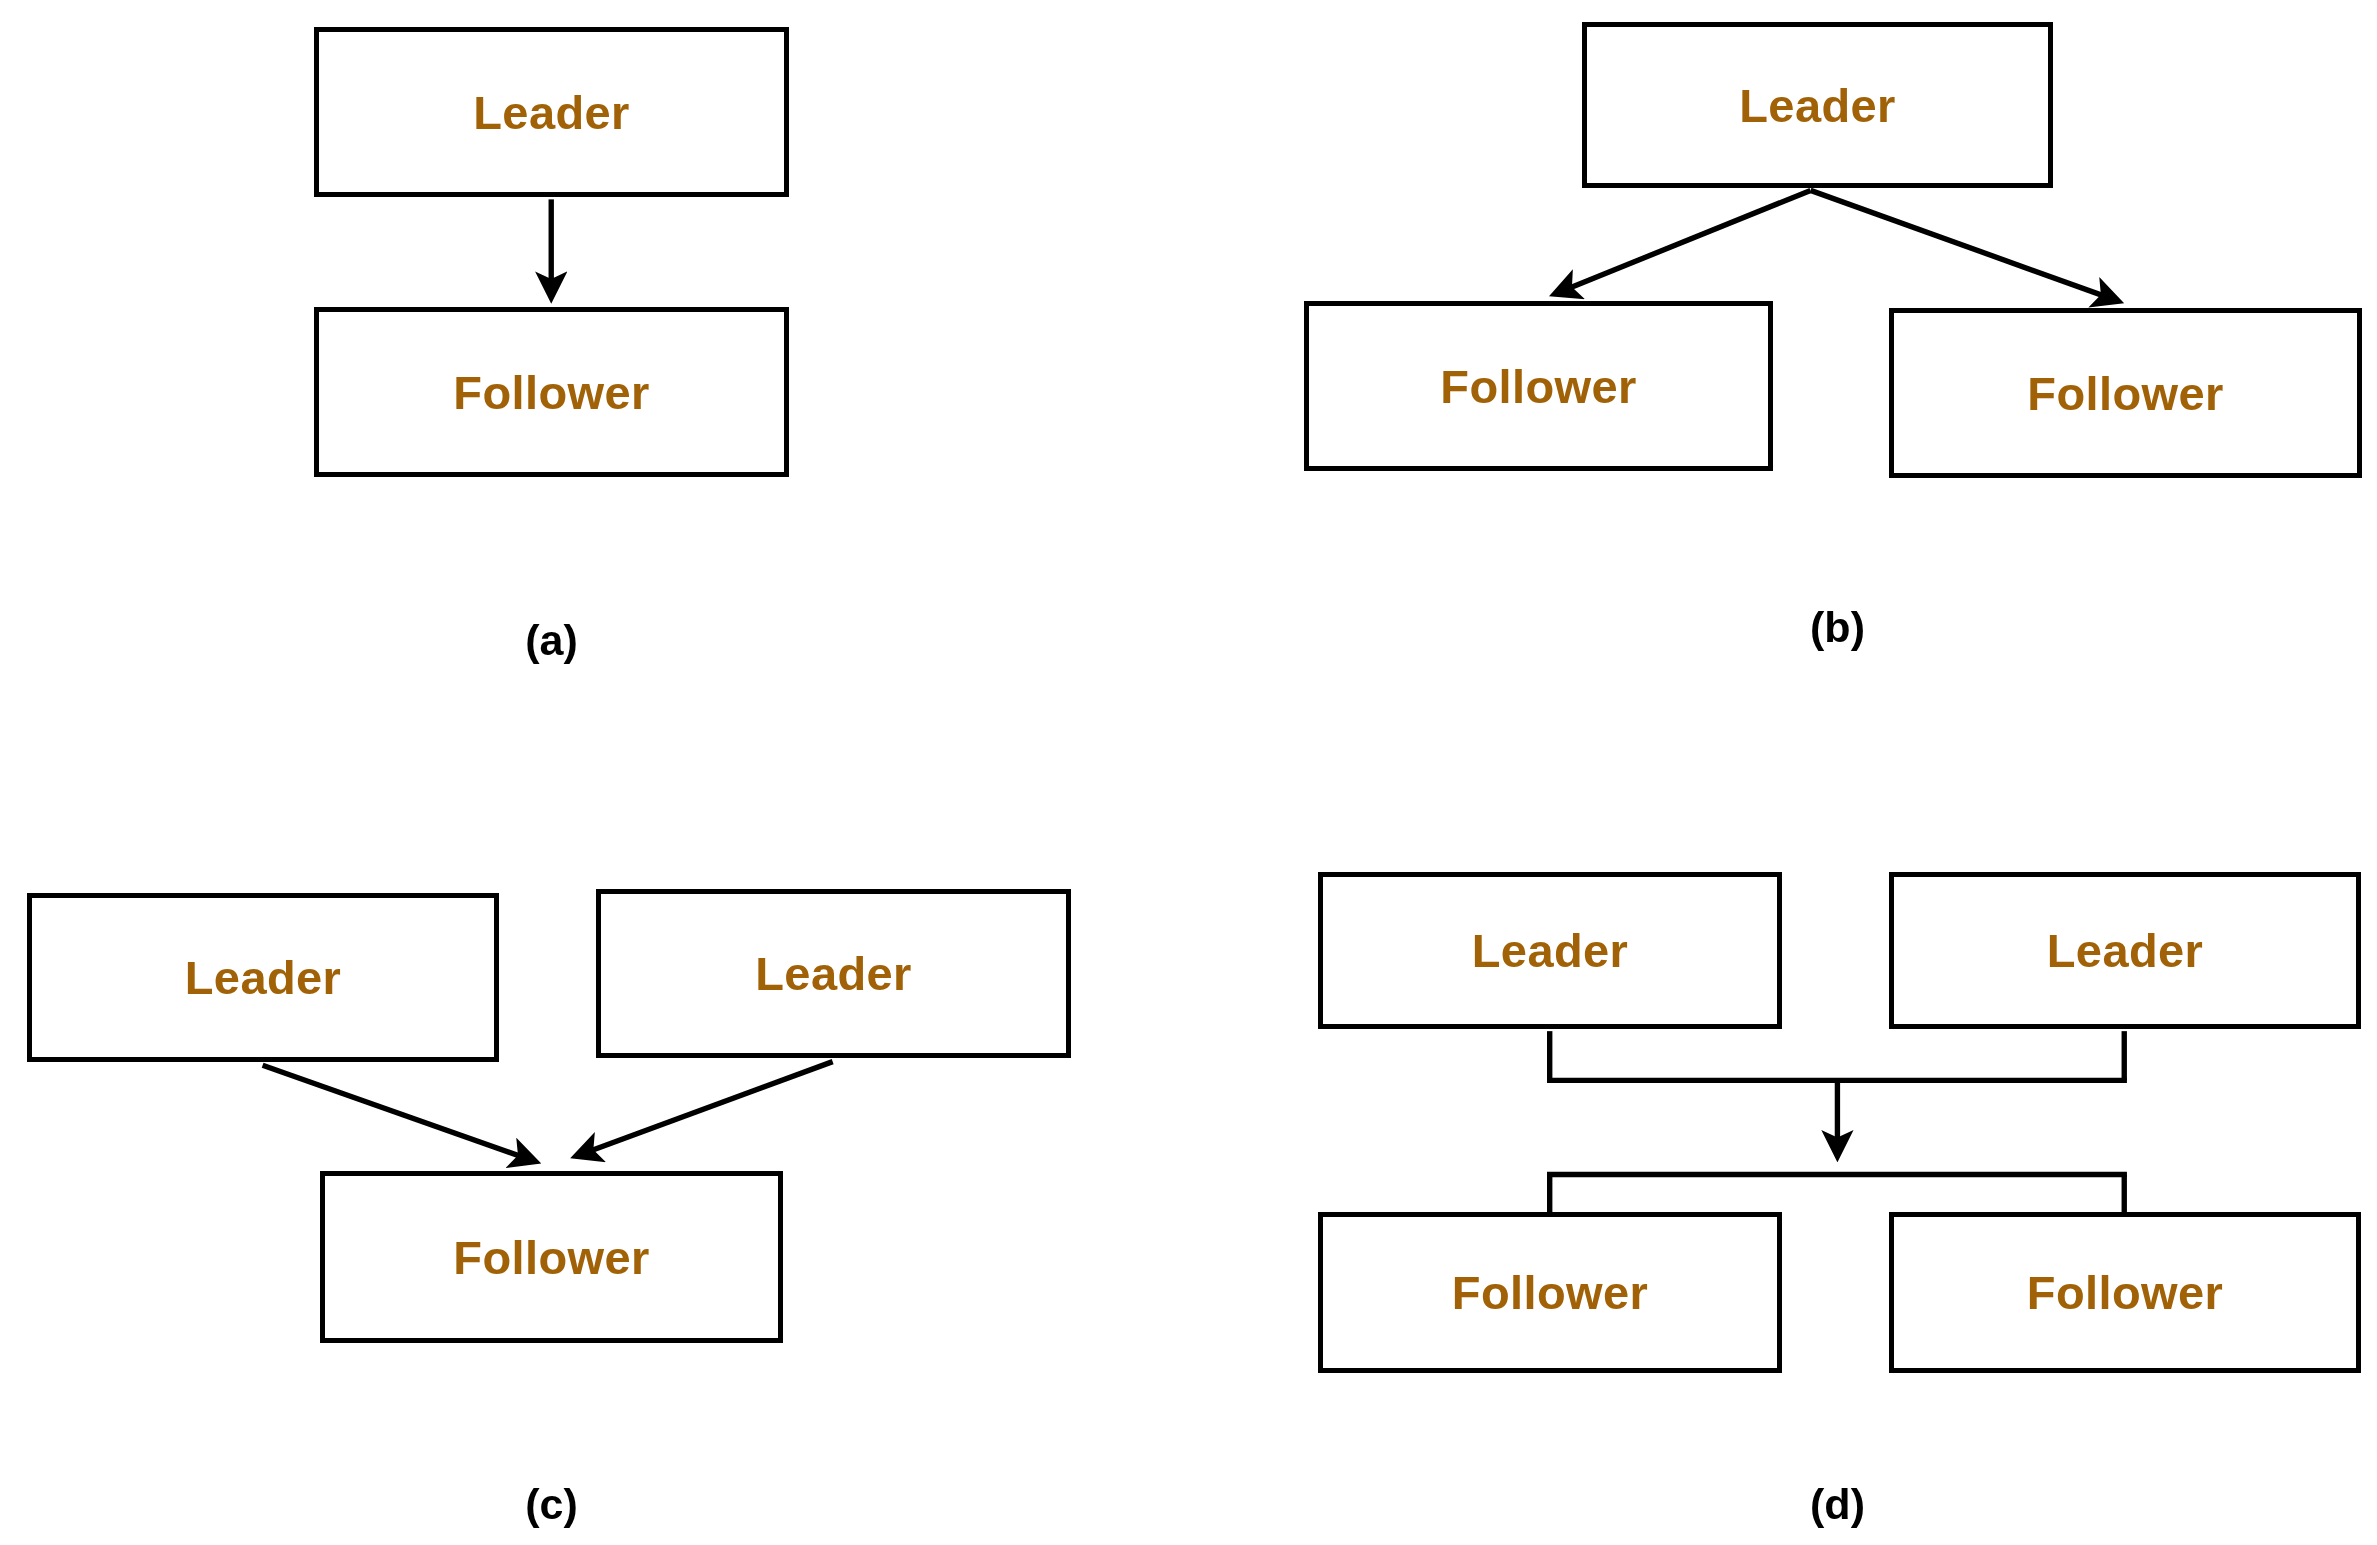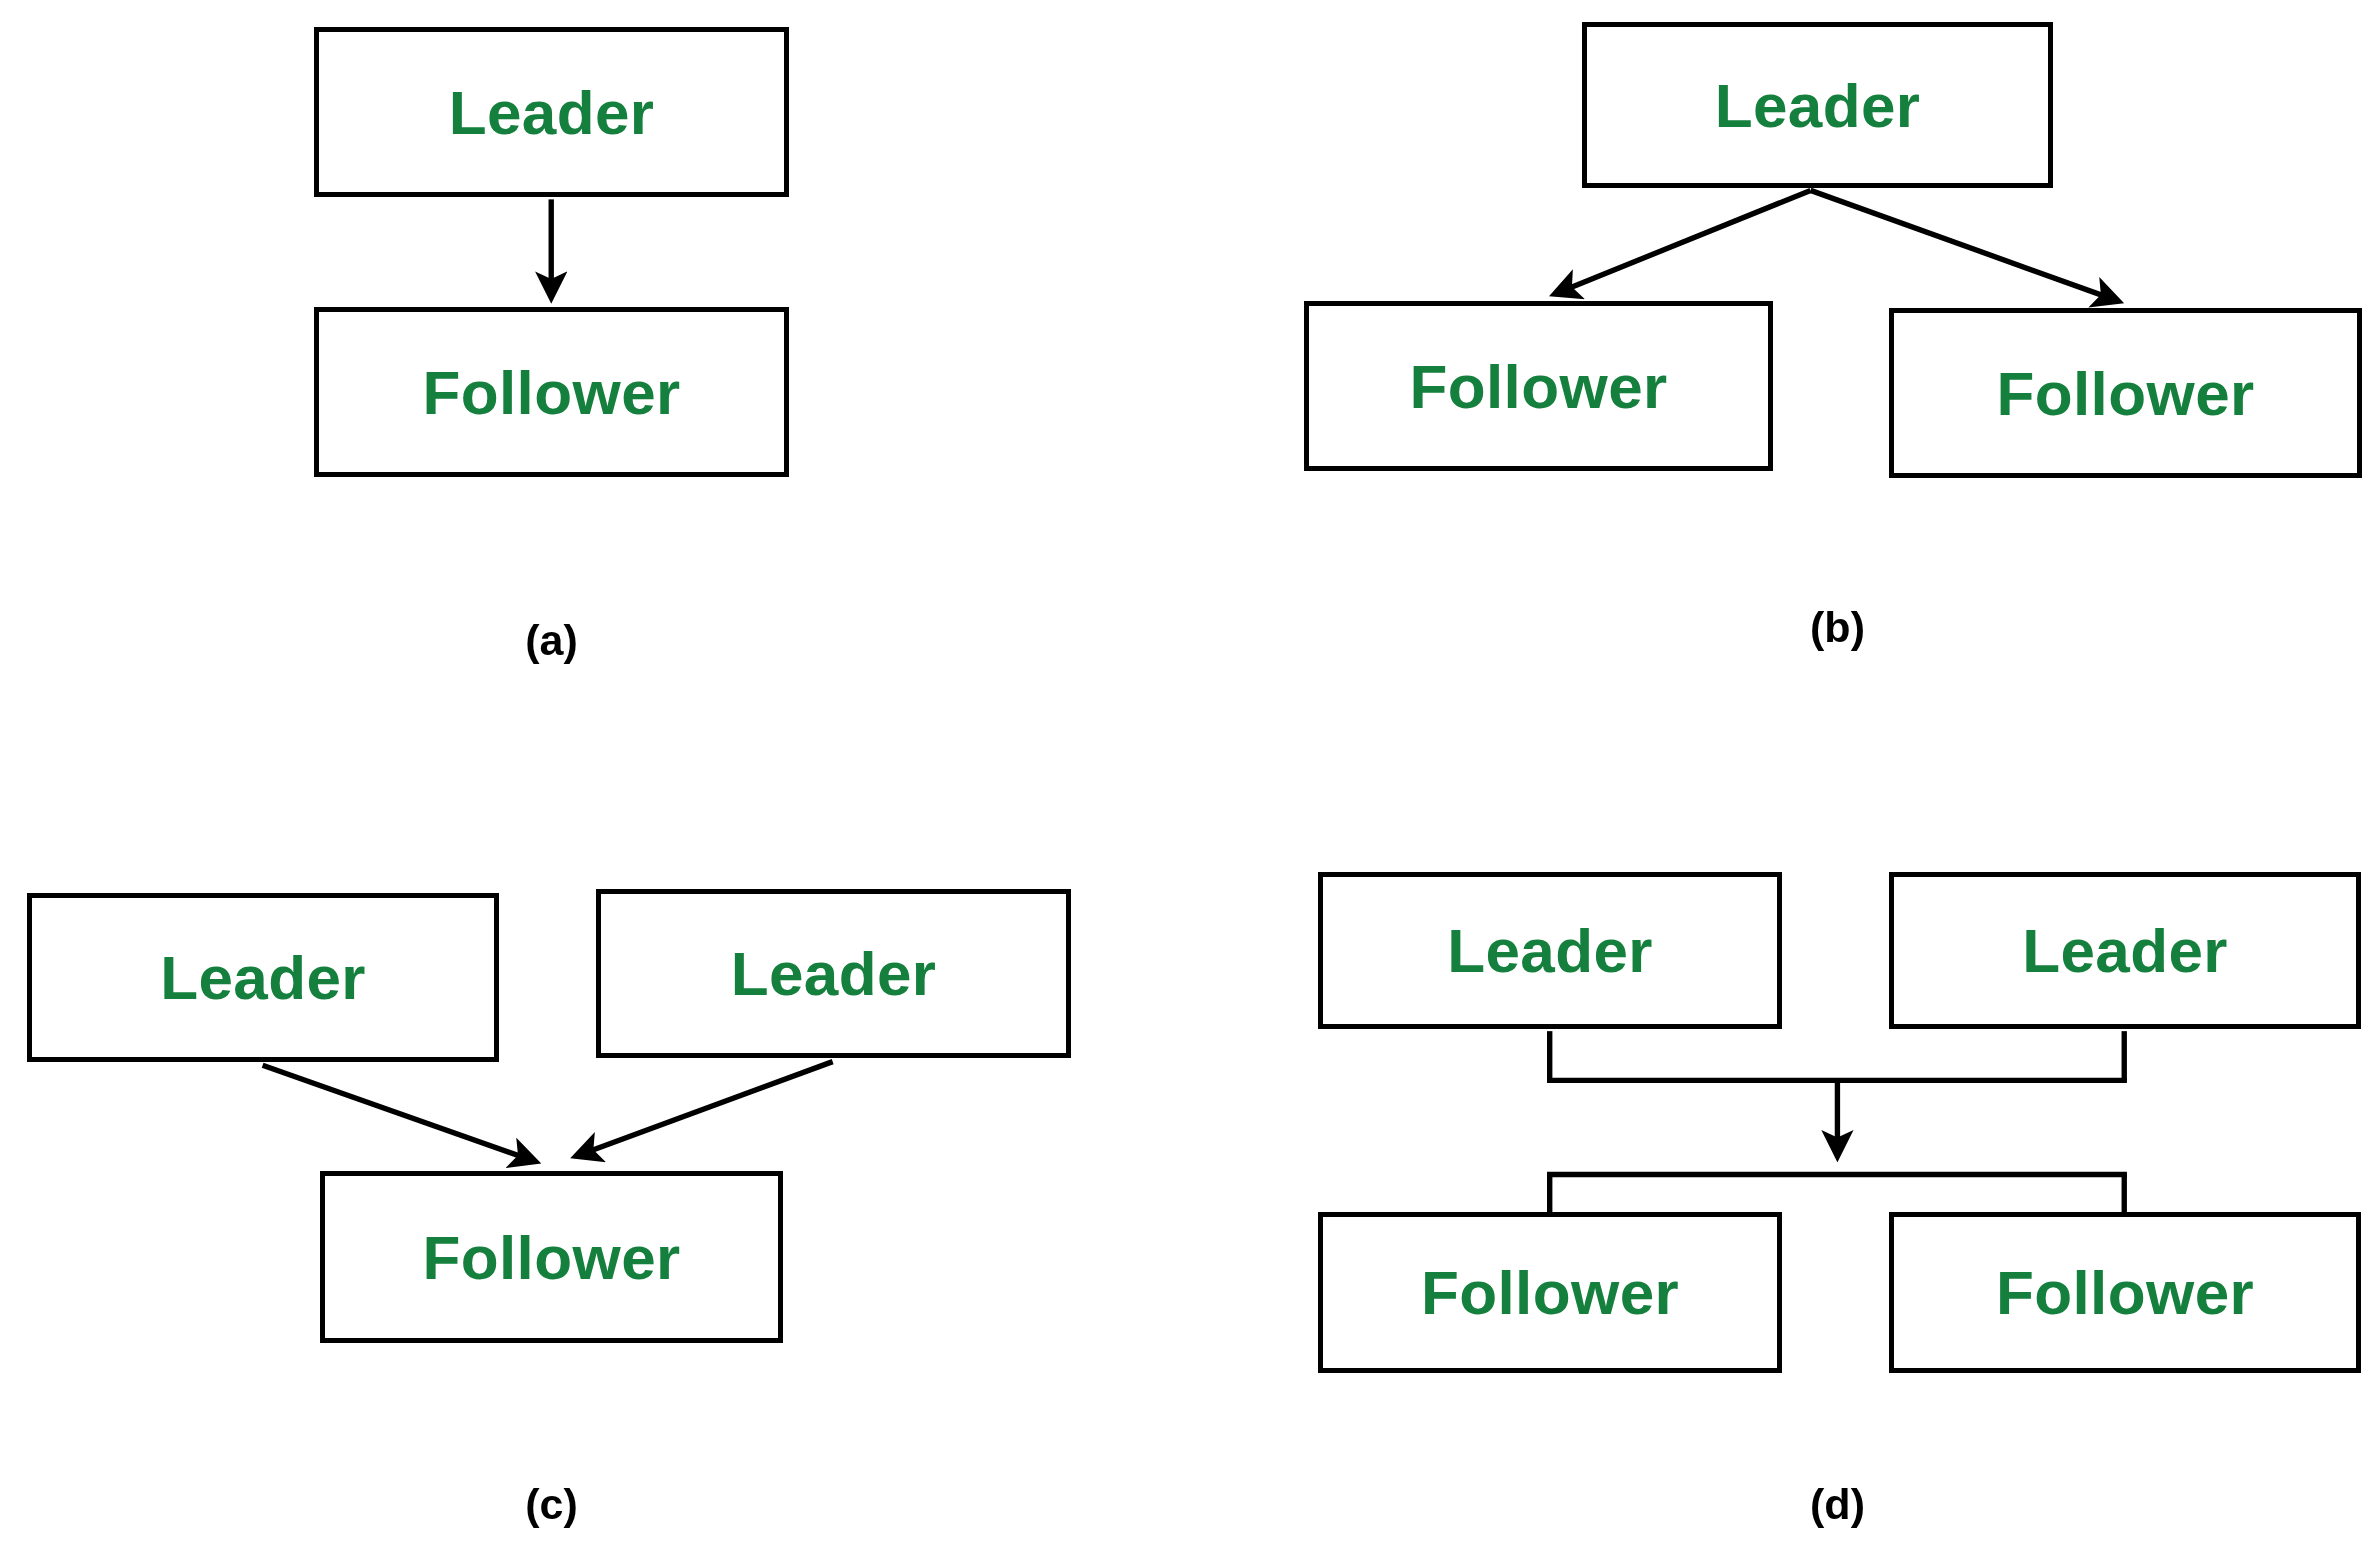--- a/index.html
+++ b/index.html
@@ -22,23 +22,23 @@
     pointer-events: none;
   }
   .node {
     position: absolute;
     box-sizing: border-box;
     border: 5.4px solid #000000;
     background: #ffffff;
     display: flex;
     align-items: center;
     justify-content: center;
-    color: #15803d;
+    color: #a16207;
     font-weight: 700;
-    font-size: 62px;
+    font-size: 47px;
     letter-spacing: 0.4px;
   }
   .caption {
     position: absolute;
     text-align: center;
     color: #000000;
     font-weight: 700;
     font-size: 43px;
     line-height: 50px;
   }

